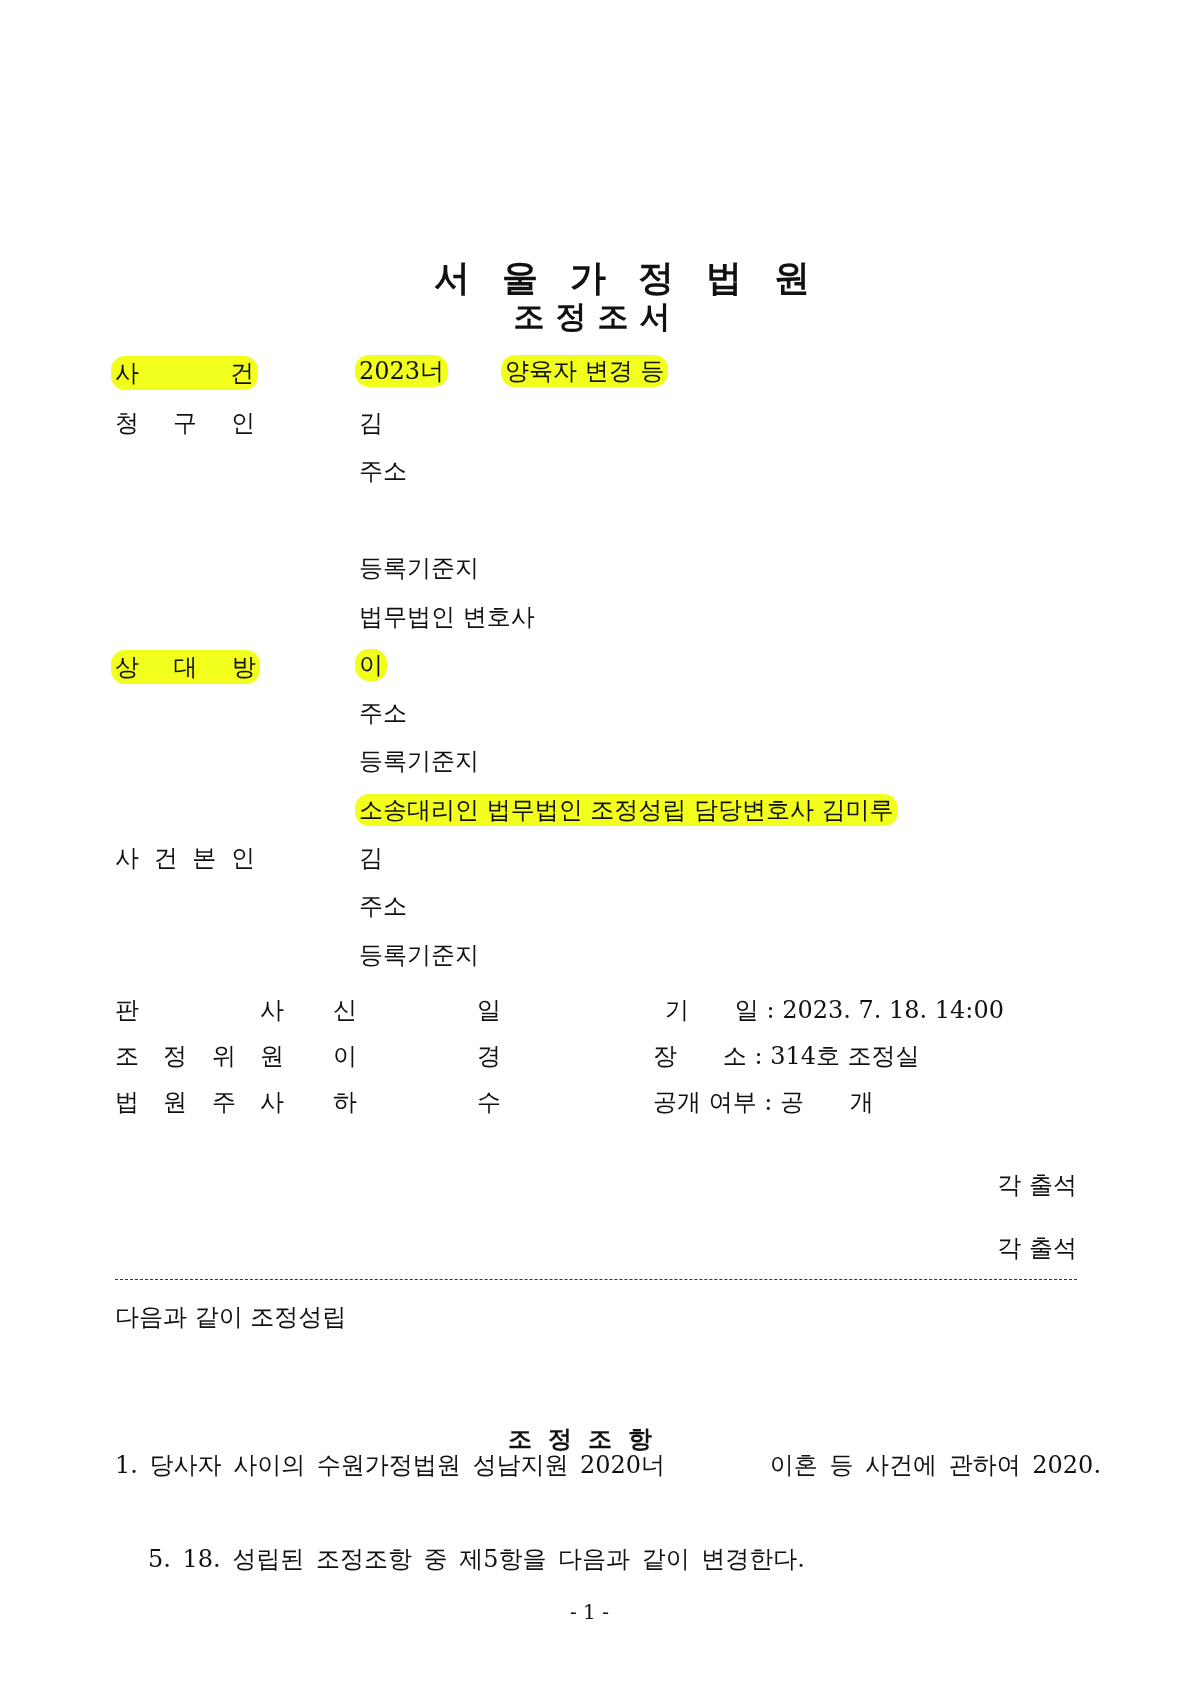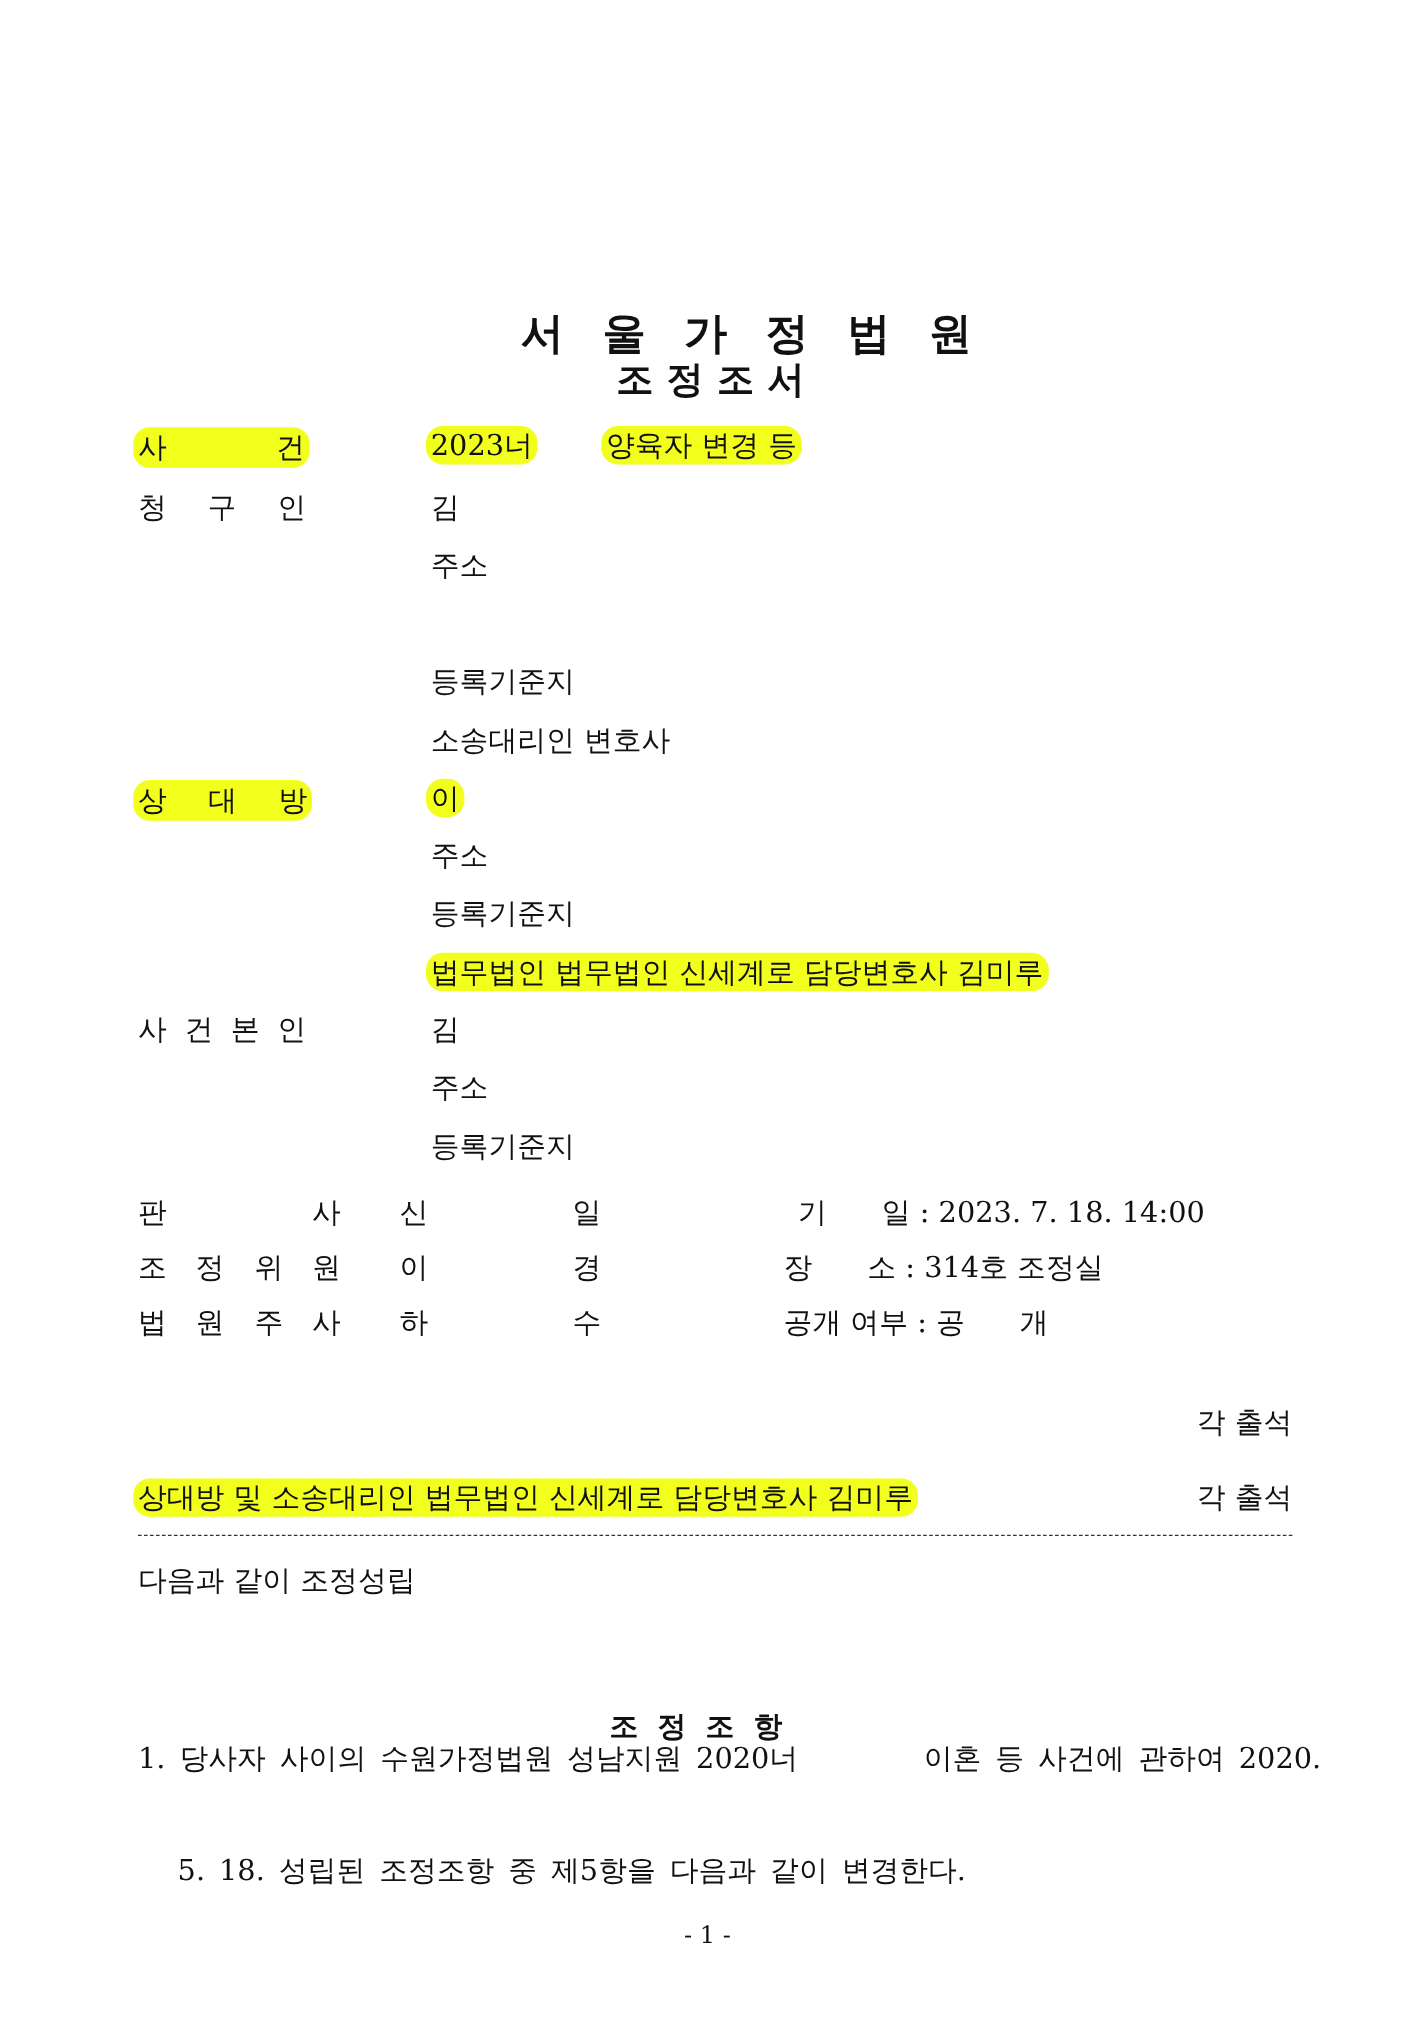--- a/index.html
+++ b/index.html
@@ -41,36 +41,36 @@
 </div>
 
 <div class="abs t spread" style="left:115px; top:408px; width:140px;">
   <span>청</span>
   <span>구</span>
   <span>인</span>
 </div>
 <div class="abs t" style="left:359px; top:408px;">김</div>
 <div class="abs t" style="left:359px; top:456px;">주소</div>
 <div class="abs t" style="left:359px; top:553px;">등록기준지</div>
-<div class="abs t" style="left:359px; top:602px;">소송대리인 변호사</div>
+<div class="abs t" style="left:359px; top:602px;">법무법인 변호사</div>
 
 <div class="abs t" style="left:115px; top:650px; width:145px;">
   <div class="hl spread" style="display:flex;">
     <span>상</span>
     <span>대</span>
     <span>방</span>
   </div>
 </div>
 <div class="abs t" style="left:359px; top:650px;">
   <span class="hl">이</span>
 </div>
 <div class="abs t" style="left:359px; top:698px;">주소</div>
 <div class="abs t" style="left:359px; top:746px;">등록기준지</div>
 <div class="abs t" style="left:359px; top:795px;">
-  <span class="hl">법무법인 법무법인 신세계로 담당변호사 김미루</span>
+  <span class="hl">소송대리인 법무법인 조정성립 담당변호사 김미루</span>
 </div>
 
 <div class="abs t spread" style="left:115px; top:843px; width:140px;">
   <span>사</span>
   <span>건</span>
   <span>본</span>
   <span>인</span>
 </div>
 <div class="abs t" style="left:359px; top:843px;">김</div>
 <div class="abs t" style="left:359px; top:891px;">주소</div>
@@ -112,21 +112,20 @@
 <div class="abs t" style="left:653px; top:1087px;">
   <span>공개 여부</span>
   <span>:</span>
   <span style="white-space:pre;">공      개</span>
 </div>
 
 <div class="abs t" style="left:115px; top:1170px; width:962px;">
   <span class="abs" style="right:0; top:0;">각 출석</span>
 </div>
 <div class="abs t" style="left:115px; top:1233px; width:962px;">
-  <span class="hl">상대방 및 소송대리인 법무법인 신세계로 담당변호사 김미루</span>
   <span class="abs" style="right:0; top:0;">각 출석</span>
 </div>
 <div class="dash"></div>
 
 <div class="abs t" style="left:115px; top:1302px;">다음과 같이 조정성립</div>
 
 <div class="abs sec" style="left:500px; top:1398px;">
   <span>조</span><span>정</span><span>조</span><span>항</span>
 </div>
 <div class="abs t" style="left:115px; top:1450px; white-space:pre; word-spacing:4px;">1. 당사자 사이의 수원가정법원 성남지원 2020너         이혼 등 사건에 관하여 2020.</div>

